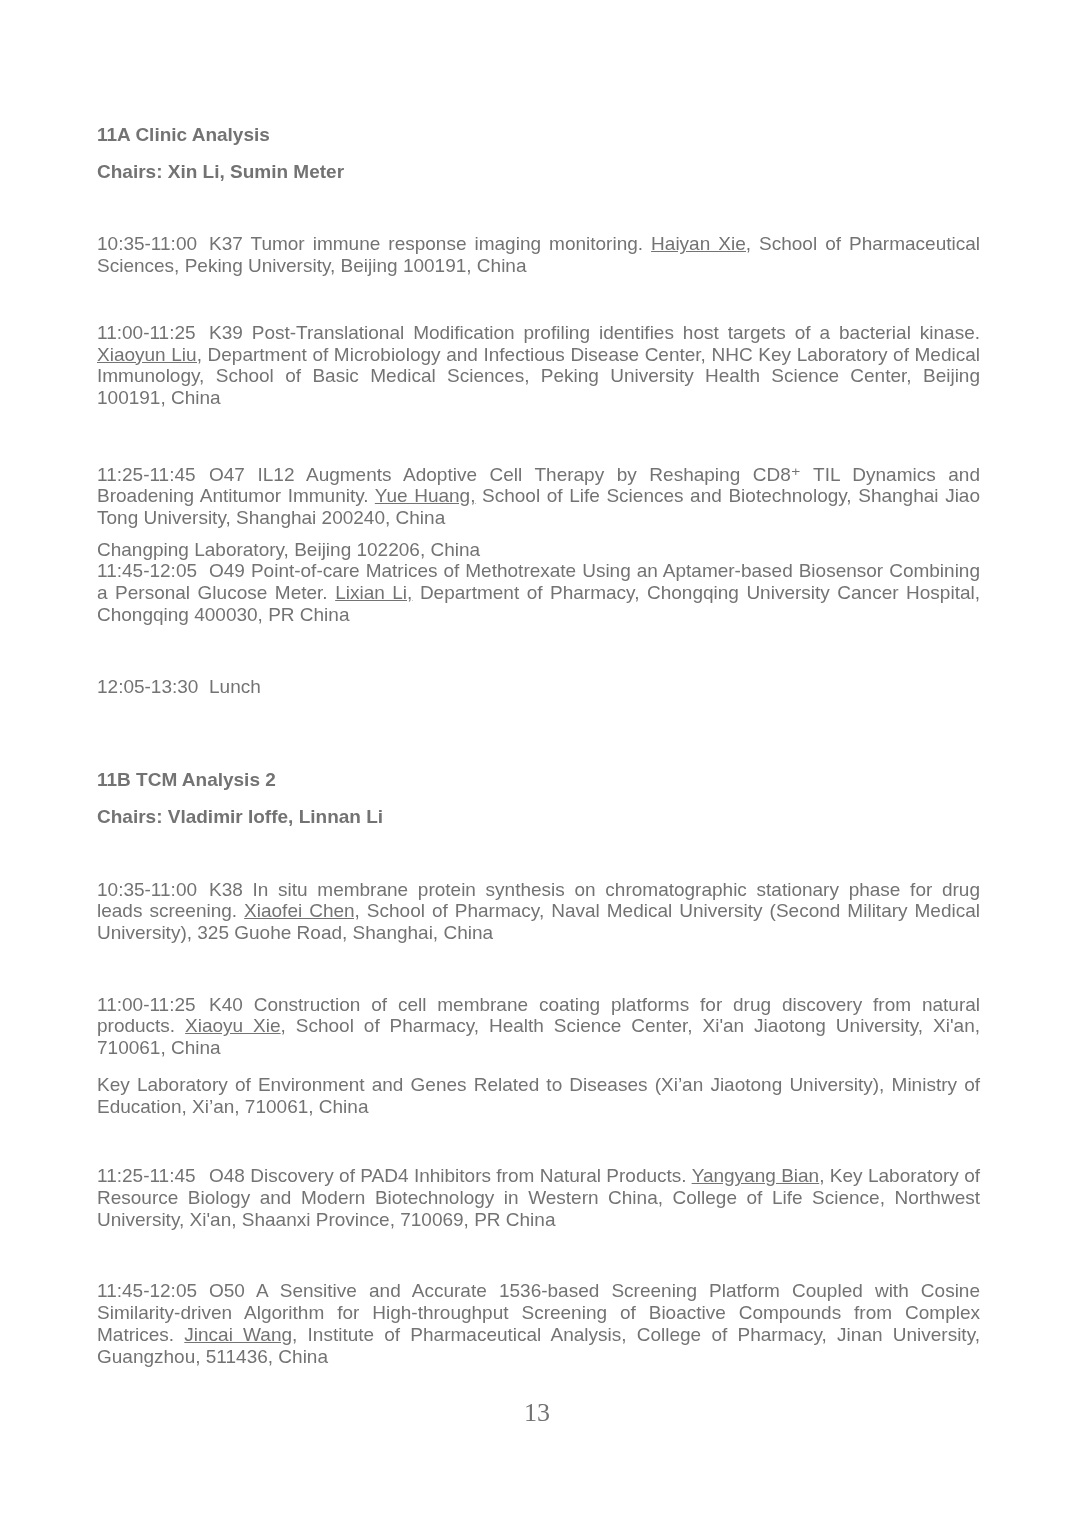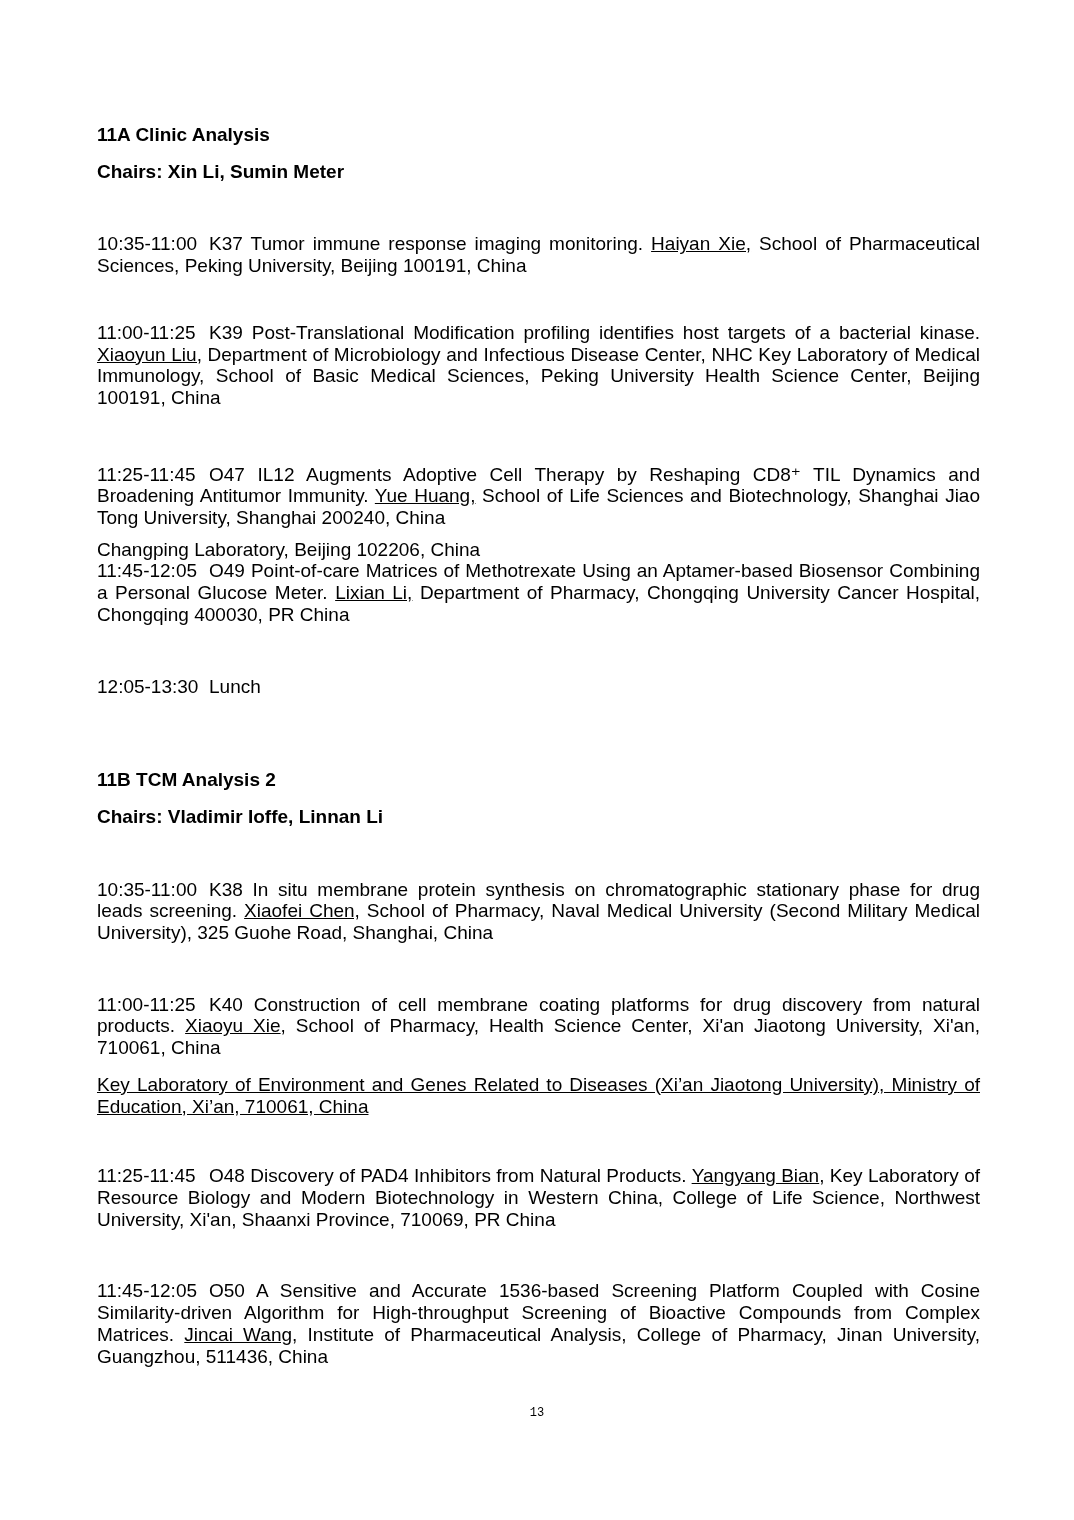--- a/index.html
+++ b/index.html
@@ -5,21 +5,21 @@
   html, body {
     margin: 0;
     padding: 0;
     background: #e8e8e8;
   }
   .page {
     position: relative;
     width: 1074px;
     height: 1520px;
     background: #ffffff;
-    color: #000000;
+    color: #737373;
     font-family: "Liberation Sans", "DejaVu Sans", sans-serif;
     font-size: 19px;
     line-height: 21.7px;
     overflow: hidden;
   }
   .content {
     padding: 124px 94px 0 97px;
   }
   p { margin: 0; }
   .heading {
@@ -35,39 +35,39 @@
     margin-bottom: 50px;
   }
   .talk.mb45 { margin-bottom: 45px; }
   .talk.mb55 { margin-bottom: 55px; }
   .talk.mb13 { margin-bottom: 10px; }
   .talk.mb15 { margin-bottom: 15px; }
   .talk.mb0  { margin-bottom: 0; }
   .extra {
     text-align: justify;
   }
-  .extra.mb48 { margin-bottom: 48px; text-decoration: underline; }
+  .extra.mb48 { margin-bottom: 48px; }
   .lunch {
     margin-bottom: 72px;
   }
   .time {
     display: inline-block;
     width: 112px;
     text-align: left;
   }
   .ttl { font-weight: normal; }
   .speaker { text-decoration: underline; }
   .pagenum {
     position: absolute;
     top: 1402px;
     left: 0;
     right: 0;
     text-align: center;
-    font-family: Liberation Mono, monospace;
-    font-size: 12px;
+    font-family: Liberation Serif, serif;
+    font-size: 26px;
     line-height: 22px;
   }
 </style>
 </head>
 <body>
 
 <div class="page">
   <div class="content">
 
     <p class="heading">11A Clinic Analysis</p>

